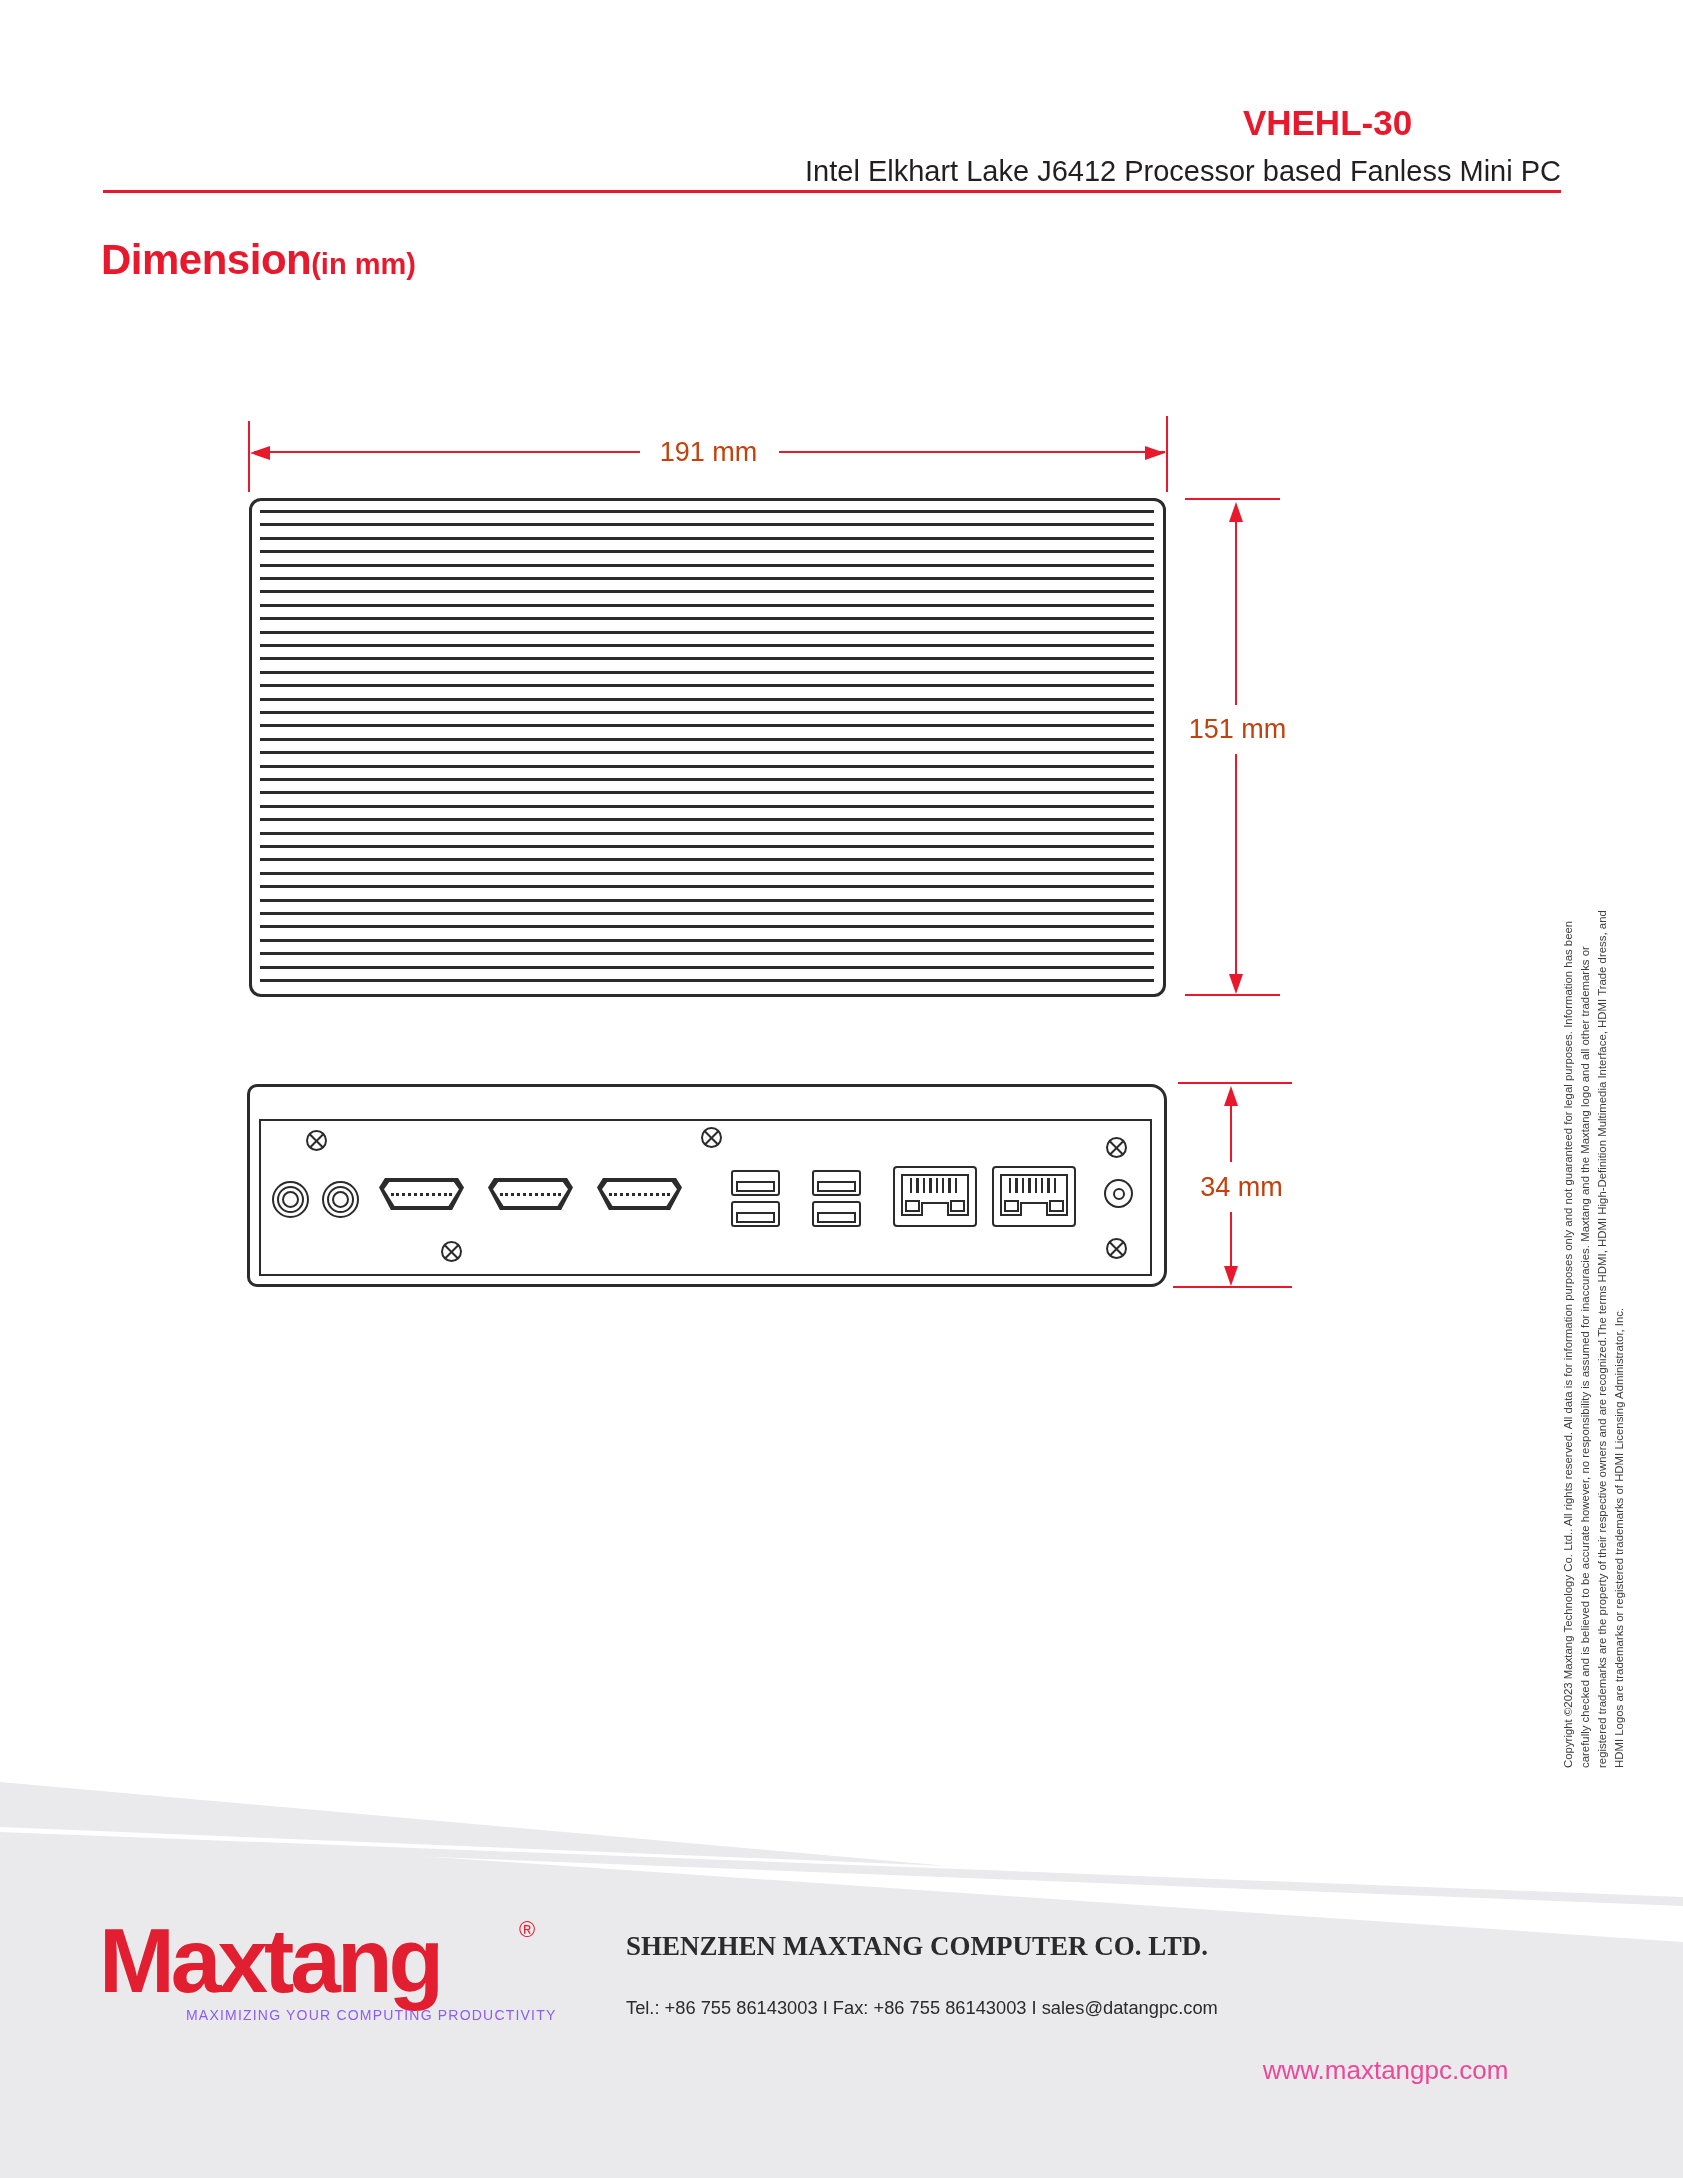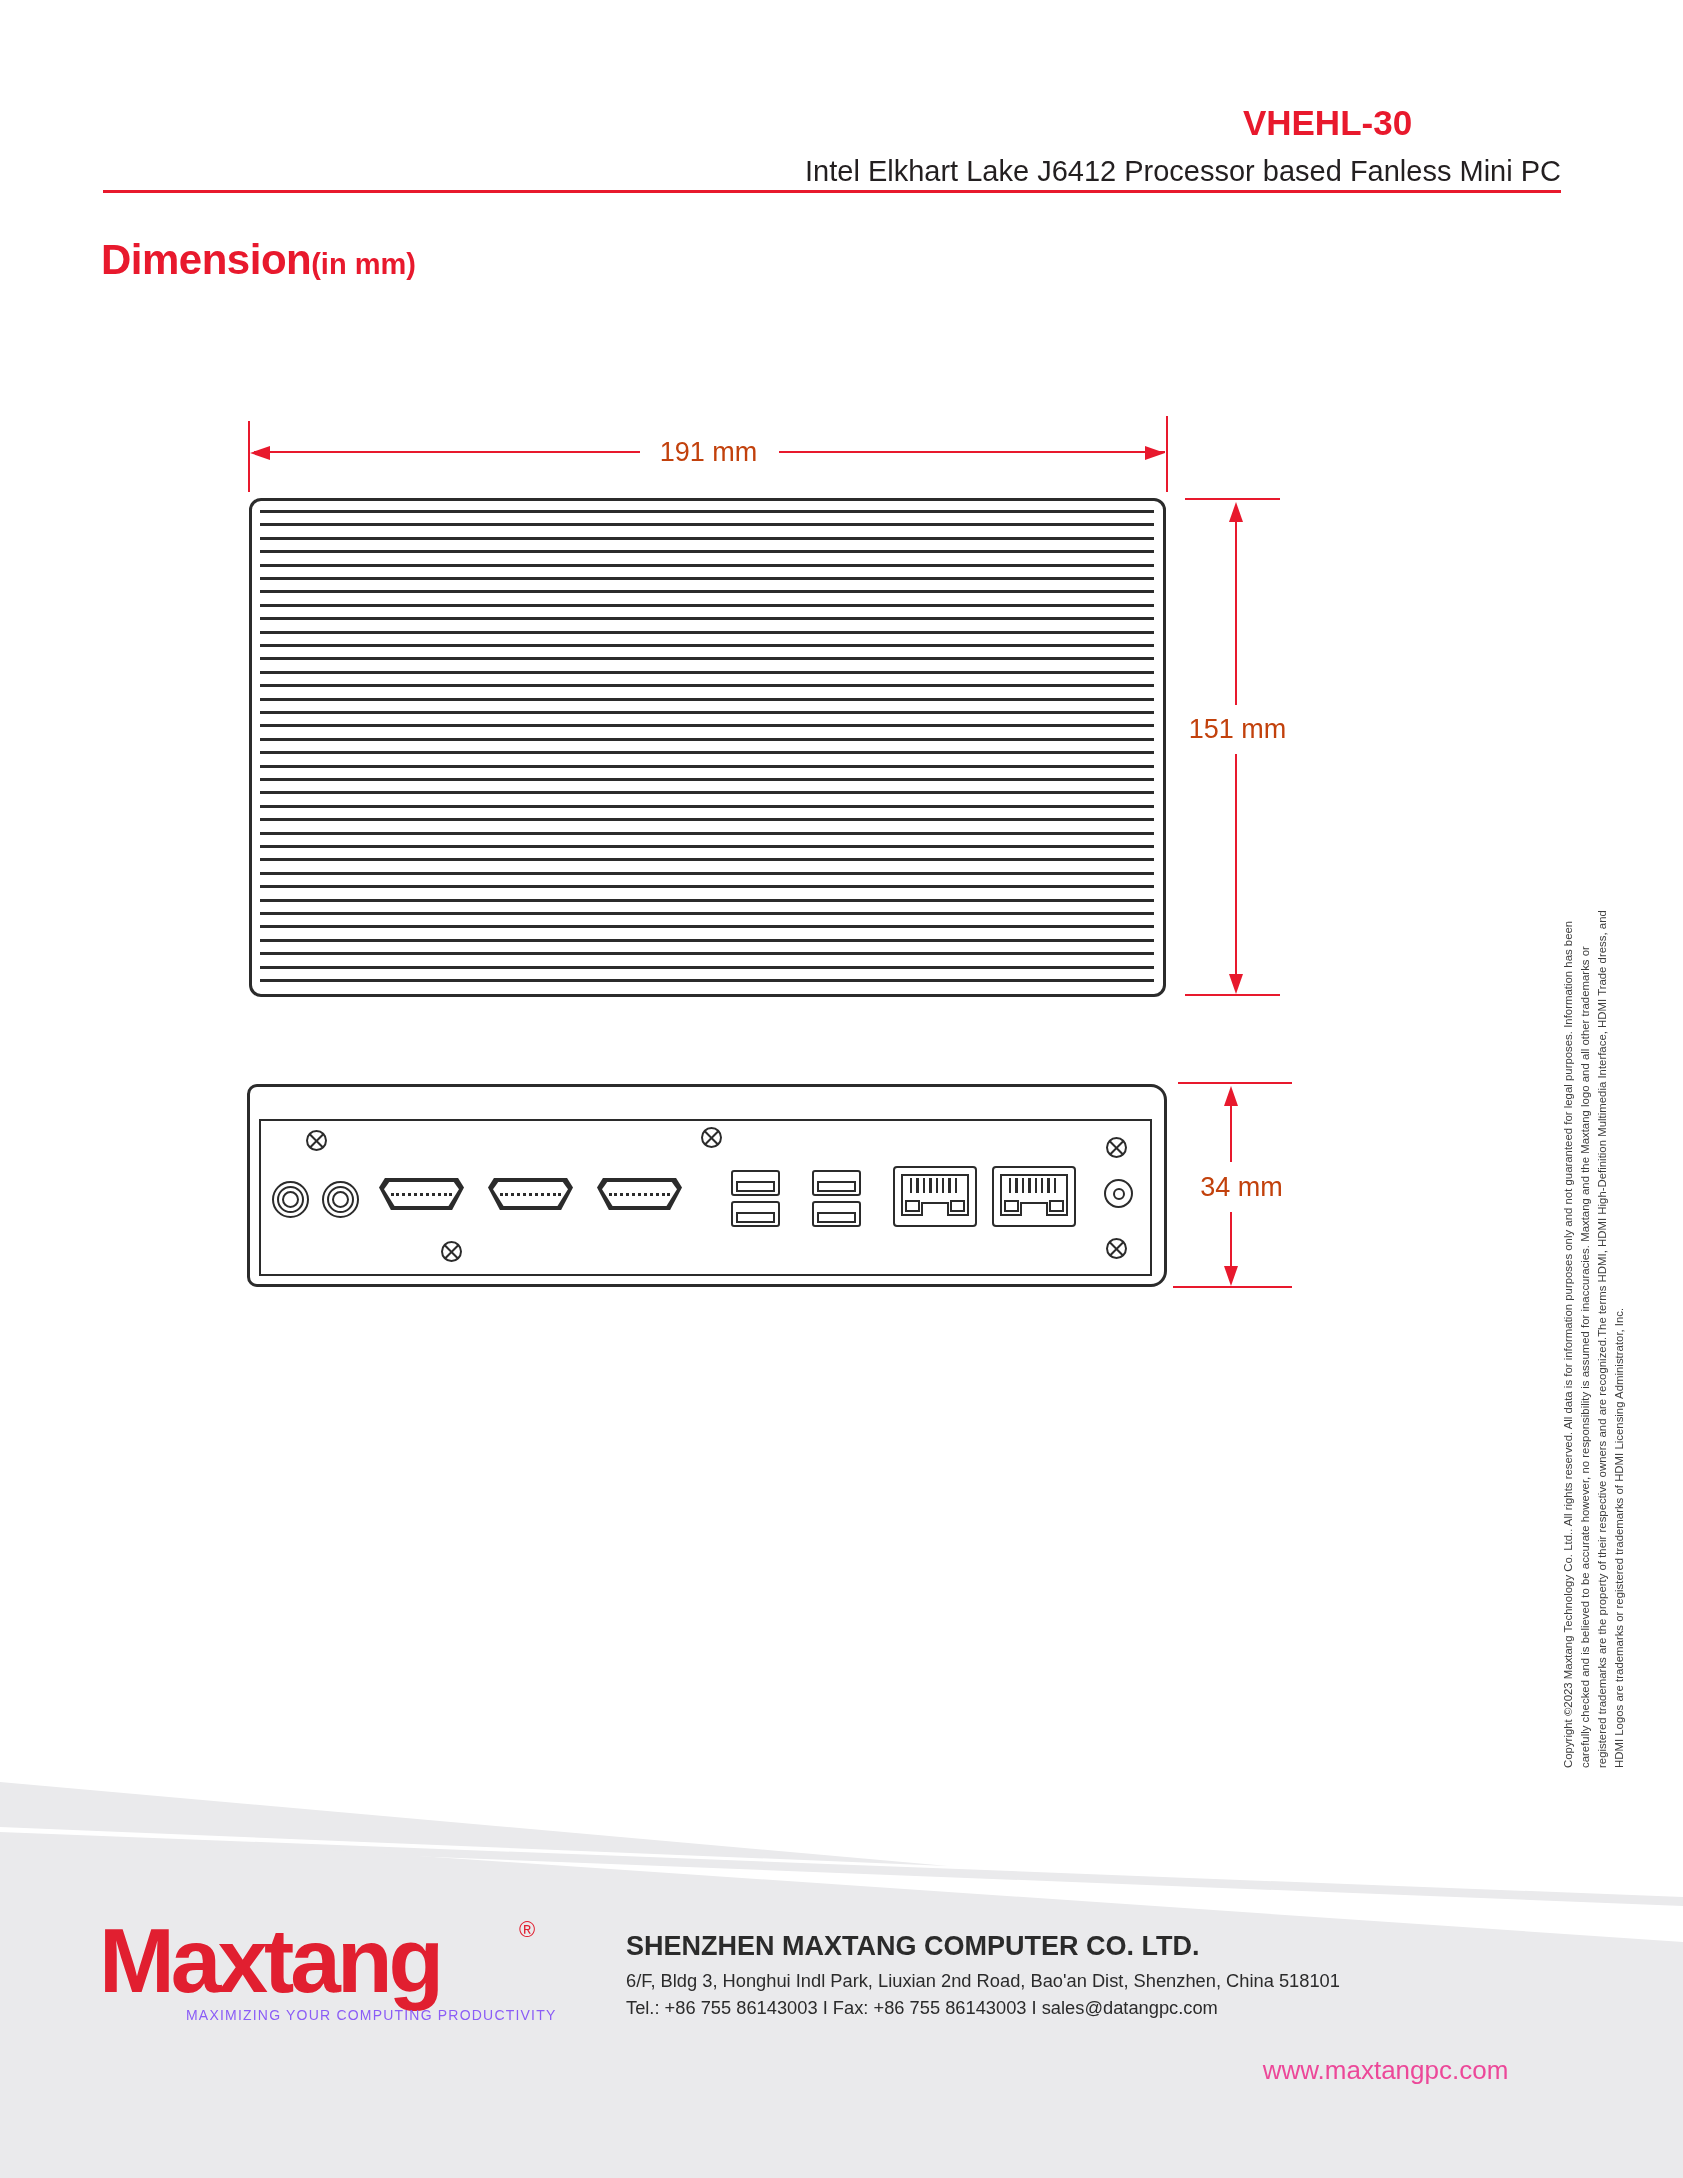--- a/index.html
+++ b/index.html
@@ -78,21 +78,21 @@
   .gray{position:absolute;inset:0;background:#eaeaec;}
   .g1{clip-path:polygon(0px 1782px,0px 1827px,948px 1866px);}
   .g2{clip-path:polygon(0px 1832px,1683px 1897px,1683px 1906px,0px 1840px);}
   .g3{clip-path:polygon(0px 1836px,317px 1849px,1683px 1942px,1683px 2178px,0px 2178px);}
 
   .logo{position:absolute;left:99px;top:1909px;font-size:91px;font-weight:bold;
         color:#e11f30;letter-spacing:-4px;}
   .logo-reg{position:absolute;left:519px;top:1917px;font-size:22px;color:#e11f30;font-weight:normal;}
   .tagline{position:absolute;left:186px;top:2007px;font-size:14px;font-weight:normal;
            color:#8b5cf6;letter-spacing:1.2px;}
-  .company{position:absolute;left:626px;top:1931px;font-size:27px;font-weight:600;color:#2b2b2b;}
+  .company{position:absolute;left:626px;top:1931px;font-size:27px;font-weight:600;color:#2b2b2b;font-family:Liberation Serif, serif;}
   .addr{position:absolute;left:626px;top:1970px;font-size:18.3px;font-weight:500;color:#2b2b2b;}
   .tel{position:absolute;left:626px;top:1997px;font-size:18.3px;font-weight:500;color:#2b2b2b;}
   .website{position:absolute;left:1242px;top:2055px;width:287px;text-align:center;
            font-size:26px;color:#ec4899;}
 </style>
 </head>
 <body>
 
 <div class="page">
 
@@ -207,18 +207,17 @@
     <div>Copyright ©2023 Maxtang Technology Co. Ltd.. All rights reserved. All data is for information purposes only and not guaranteed for legal purposes. Information has been</div>
     <div>carefully checked and is believed to be accurate however, no responsibility is assumed for inaccuracies. Maxtang and the Maxtang logo and all other trademarks or</div>
     <div>registered trademarks are the property of their respective owners and are recognized.The terms HDMI, HDMI High-Definition Multimedia Interface, HDMI Trade dress, and</div>
     <div>HDMI Logos are trademarks or registered trademarks of HDMI Licensing Administrator, Inc.</div>
   </div>
 
   <div class="logo">Maxtang</div>
   <div class="logo-reg">®</div>
   <div class="tagline">MAXIMIZING YOUR COMPUTING PRODUCTIVITY</div>
   <div class="company">SHENZHEN MAXTANG COMPUTER CO. LTD.</div>
-  <div class="addr">6/F, Bldg 3, Honghui Indl Park, Liuxian 2nd Road, Bao'an Dist, Shenzhen, China 518101</div>
   <div class="tel">Tel.: +86 755 86143003  I  Fax: +86 755 86143003   I  sales@datangpc.com</div>
   <div class="website">www.maxtangpc.com</div>
 
 </div>
 
 
 </body></html>

